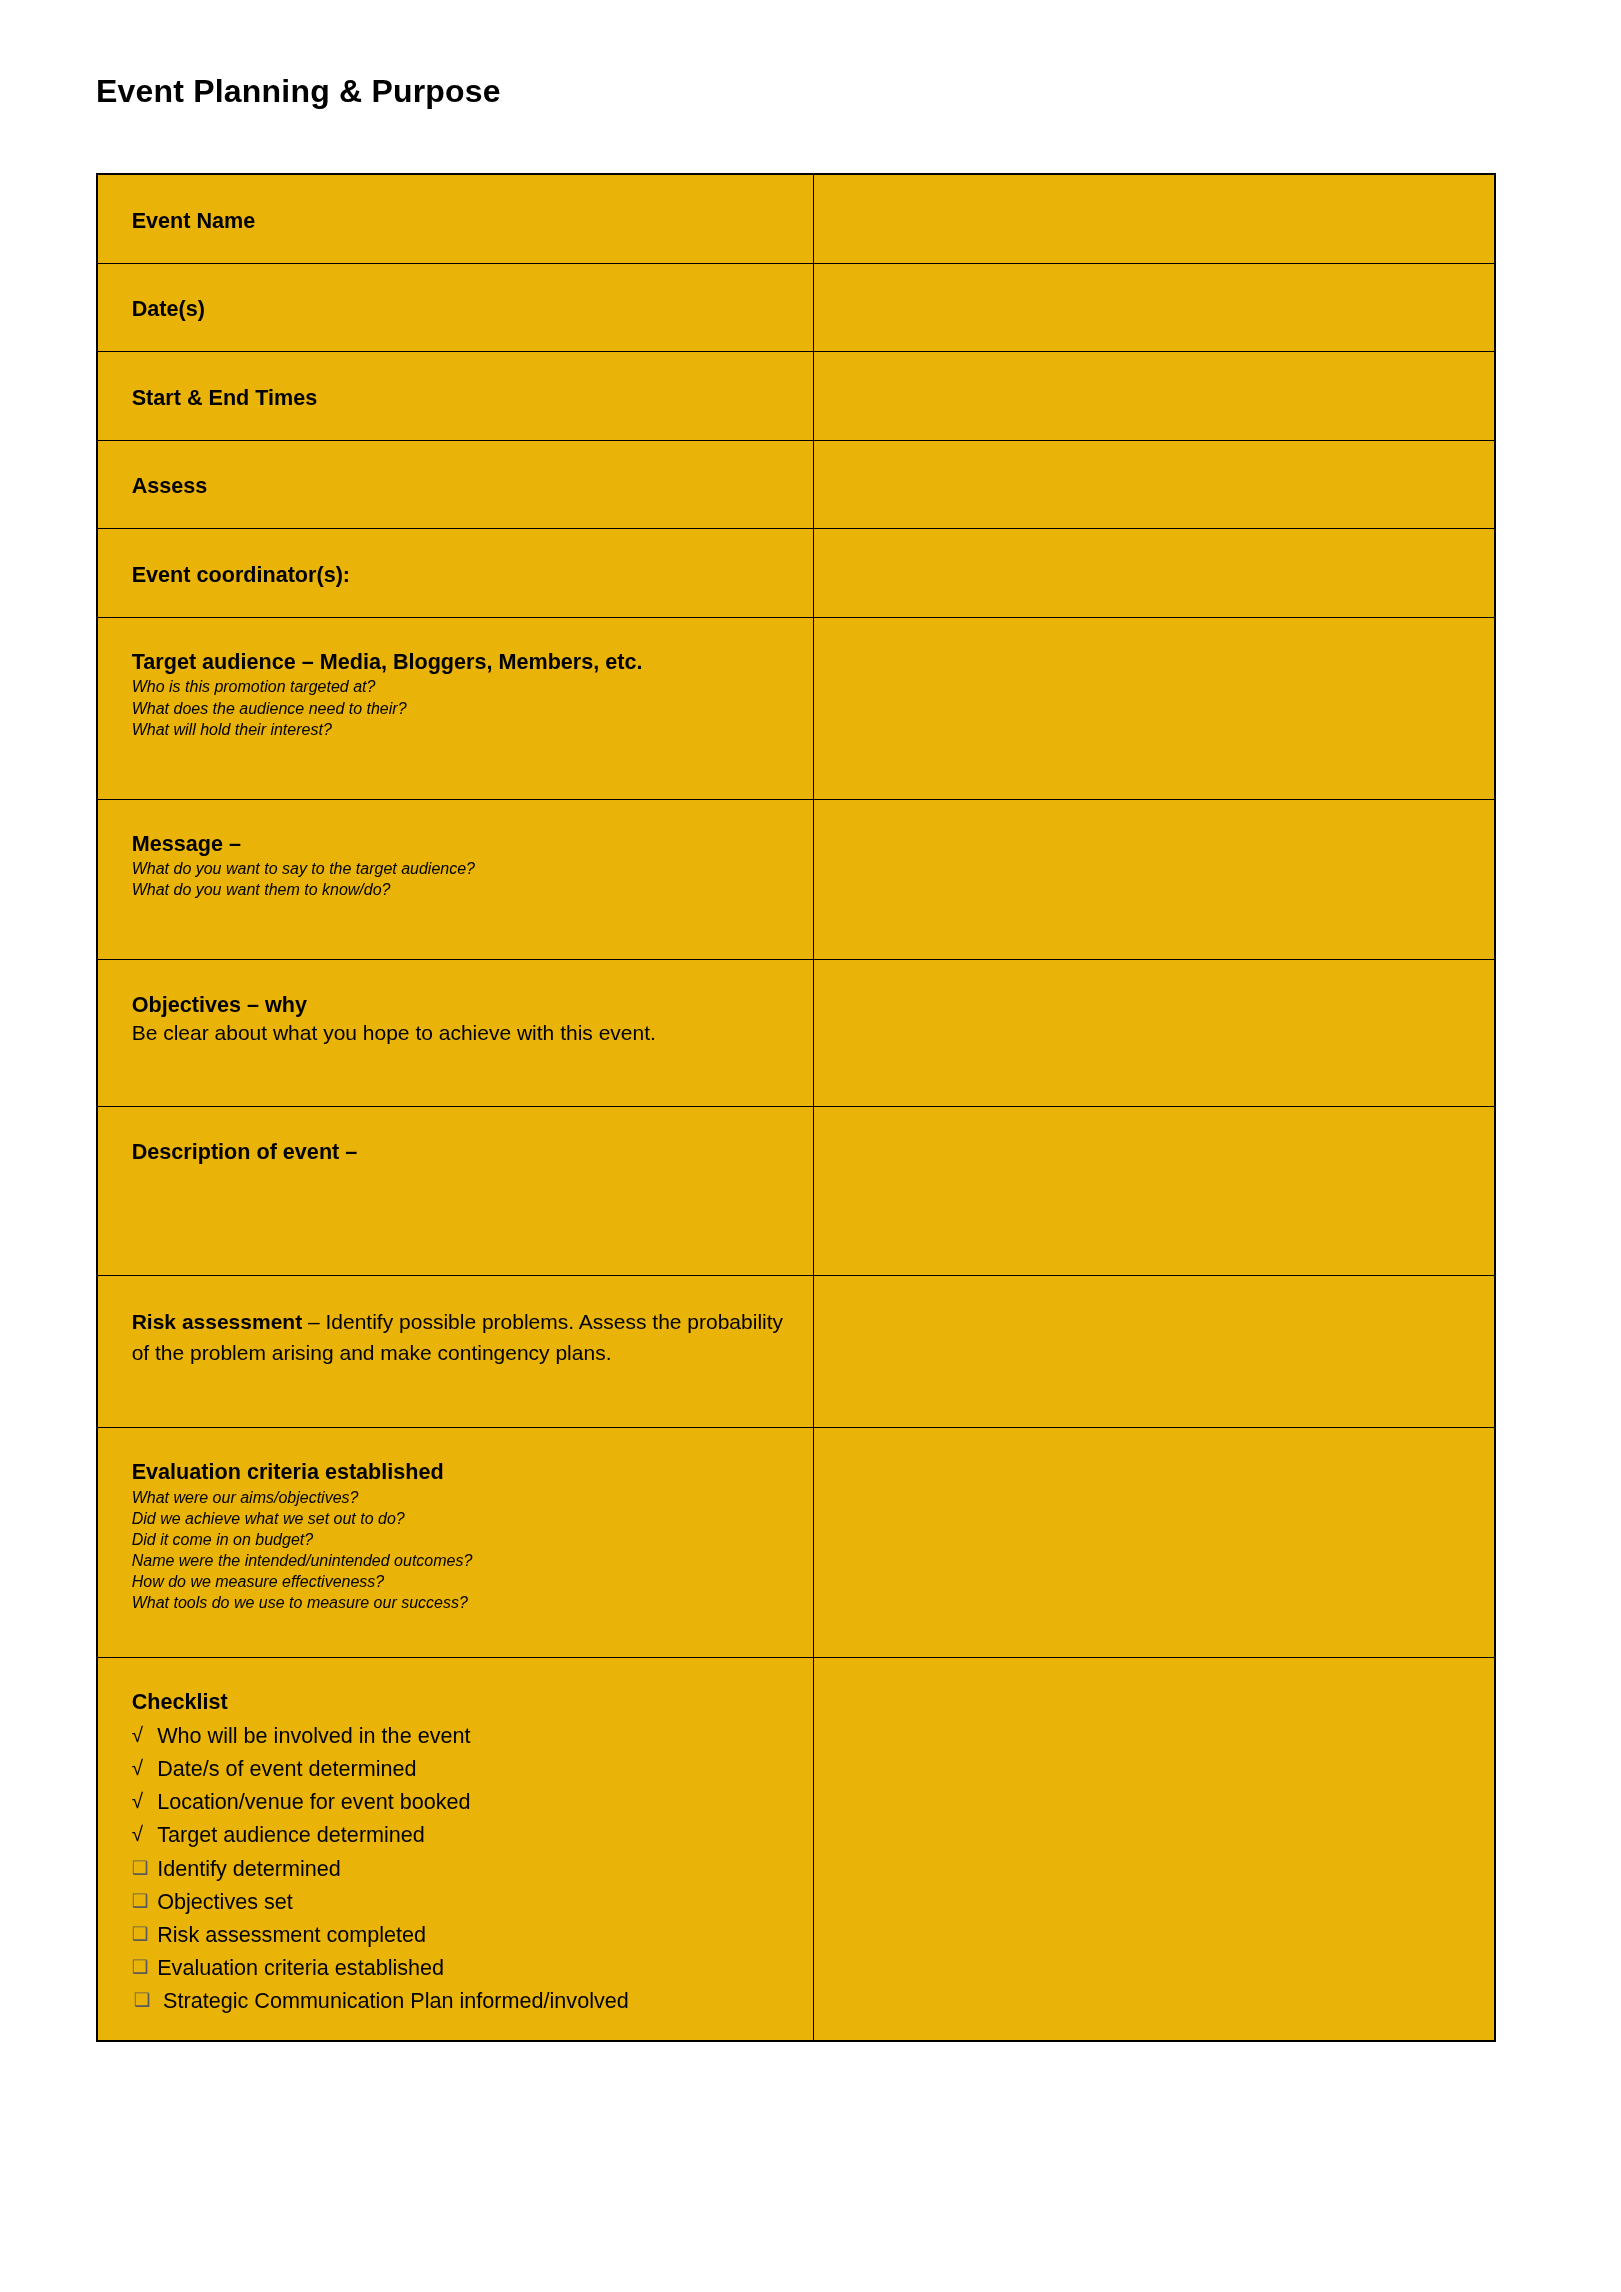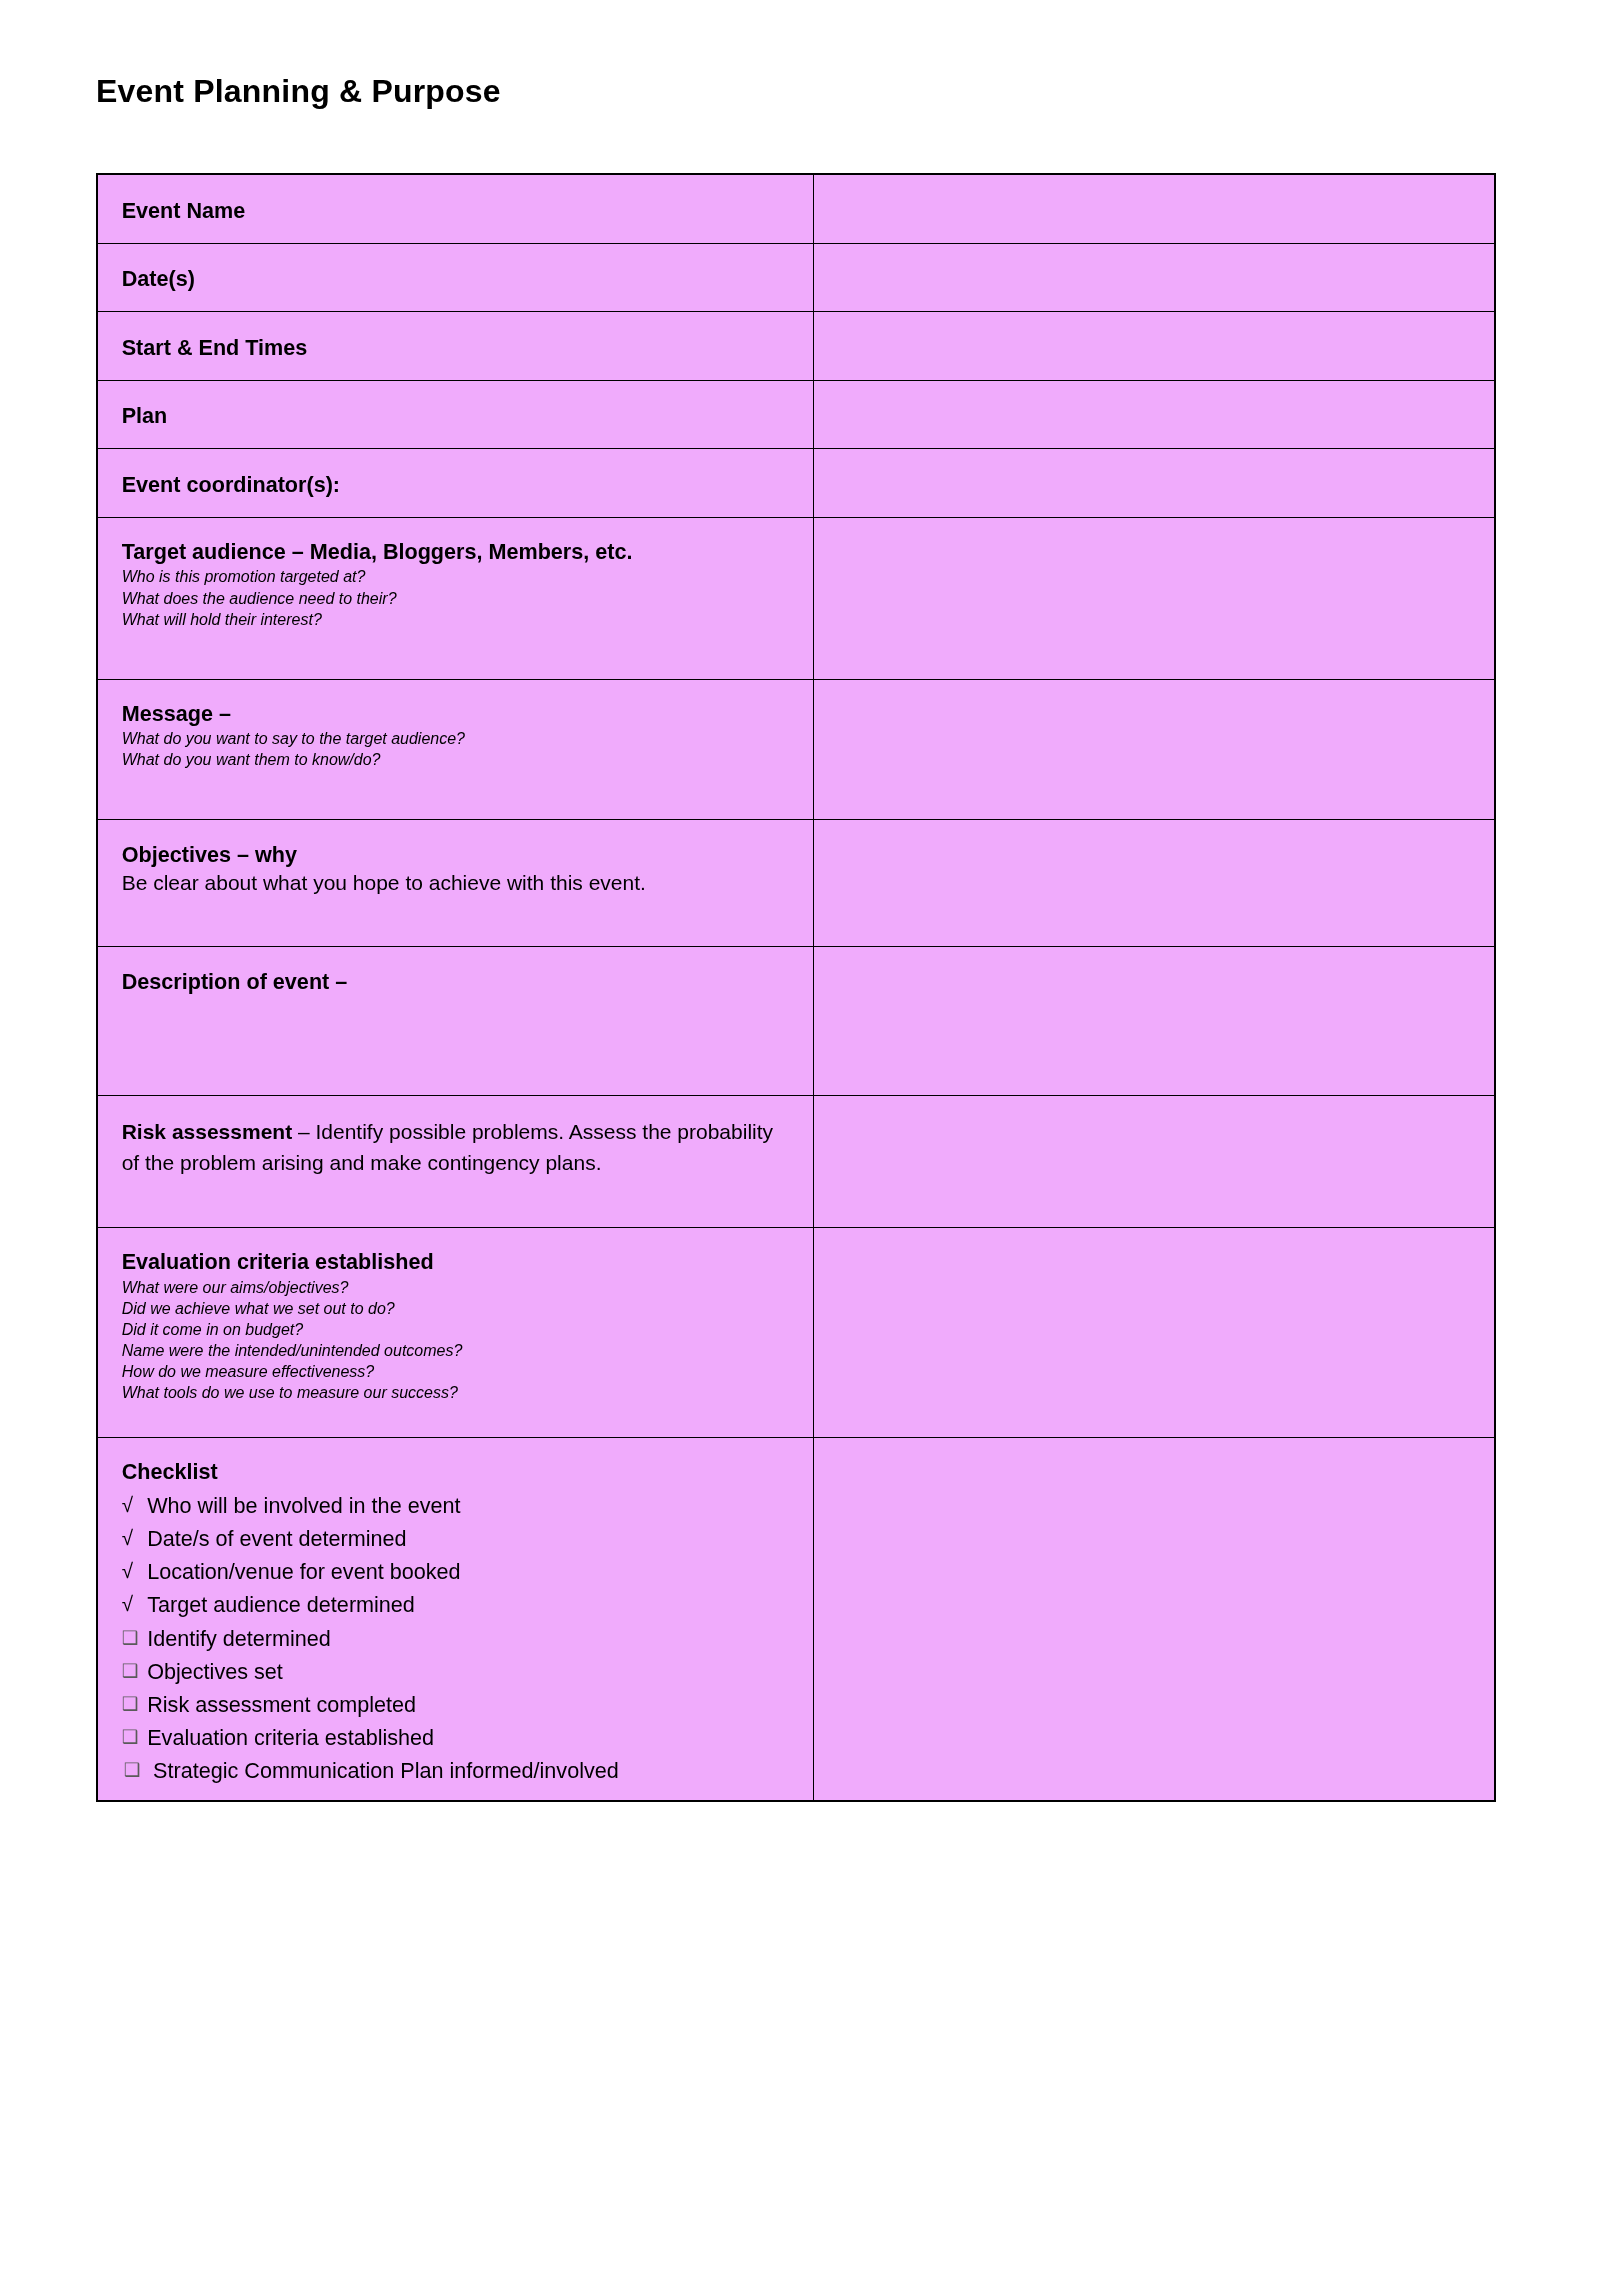--- a/index.html
+++ b/index.html
@@ -37,22 +37,22 @@
     top: 173px;
     width: 1400px;
     border-collapse: collapse;
     border: 2.9px solid #000000;
     table-layout: fixed;
     background: #ffffff;
   }
   .form-table td {
     border: 1px solid #000000;
     vertical-align: top;
-    padding: 8px;
-    background: #f0abfc;
+    padding: 18px;
+    background: #eab308;
   }
   .col-label { width: 716px; }
   .col-value { width: 681px; }
 
   .cell-inner {
     padding: 12.7px 9.8px 7.8px 15.7px;
     font-size: 21.6px;
     line-height: 1.28;
   }
   .cell-inner.short { padding-top: 13.7px; padding-bottom: 9.8px; }
@@ -157,21 +157,21 @@
           </div>
         </td>
         <td class="value-cell">
           <div class="cell-inner short">&nbsp;</div>
         </td>
       </tr>
 
       <tr>
         <td>
           <div class="cell-inner short">
-            <div class="lbl-bold">Plan</div>
+            <div class="lbl-bold">Assess</div>
           </div>
         </td>
         <td class="value-cell">
           <div class="cell-inner short">&nbsp;</div>
         </td>
       </tr>
 
       <tr>
         <td>
           <div class="cell-inner short">

